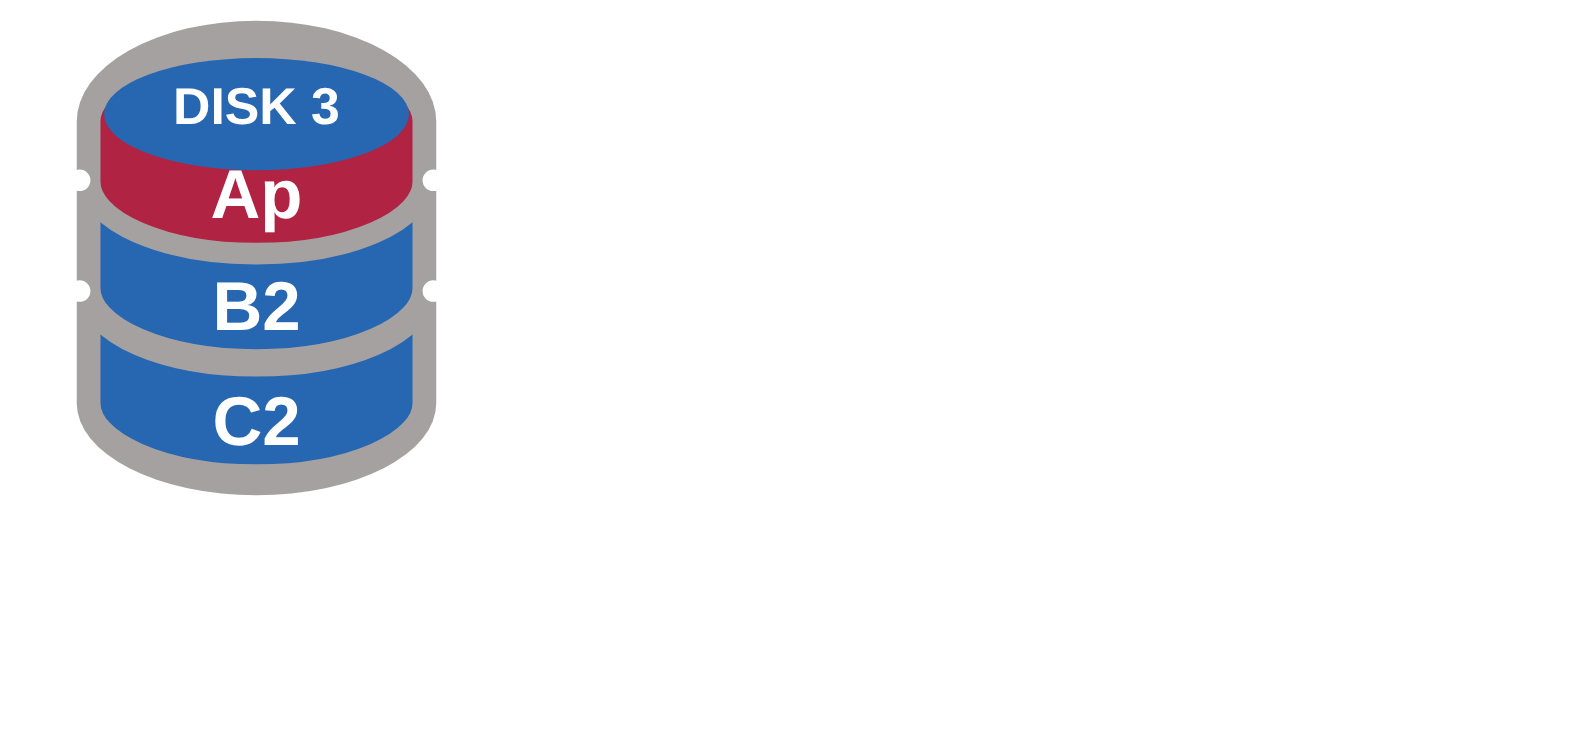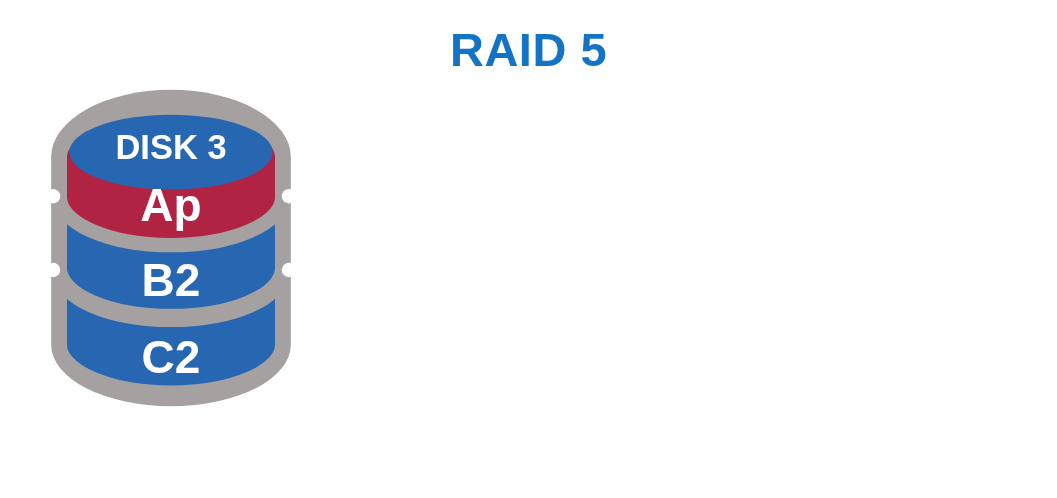--- a/index.html
+++ b/index.html
@@ -36,21 +36,20 @@
   .block-label {
     font-family: "Liberation Sans", sans-serif;
     font-weight: bold;
     font-size: 48px;
   }
 </style>
 </head>
 <body>
 
 <div class="stage" style="background: rgb(255, 255, 255);">
-  <div class="title" style="color: rgb(19, 115, 197);">RAID 5</div>
   <div class="disk-row">
   <div class="disk">
     <svg viewBox="0 0 290 345" xmlns="http://www.w3.org/2000/svg">
       <path d="M 20 78 A 125 70 0 0 1 270 78 L 270 274 A 125 64 0 0 1 20 274 Z" fill="#a5a1a1"></path>
       <path d="M 29 198 A 116 50 0 0 0 261 198 L 261 274 A 116 50 0 0 1 29 274 Z" fill="#2767b2" stroke="#a5a1a1" stroke-width="15" stroke-linejoin="round"></path>
       <path d="M 29 118 A 116 50 0 0 0 261 118 L 261 194 A 116 50 0 0 1 29 194 Z" fill="#2767b2" stroke="#a5a1a1" stroke-width="15" stroke-linejoin="round"></path>
       <path d="M 29 78 A 116 50 0 0 1 261 78 L 261 120 A 116 50 0 0 1 29 120 Z" fill="#b02343" stroke="#a5a1a1" stroke-width="15" stroke-linejoin="round"></path>
       <ellipse cx="145" cy="73" rx="106" ry="39" fill="#2767b2"></ellipse>
       <circle cx="22" cy="119" r="7.5" fill="#ffffff"></circle>
       <circle cx="268" cy="119" r="7.5" fill="#ffffff"></circle>

